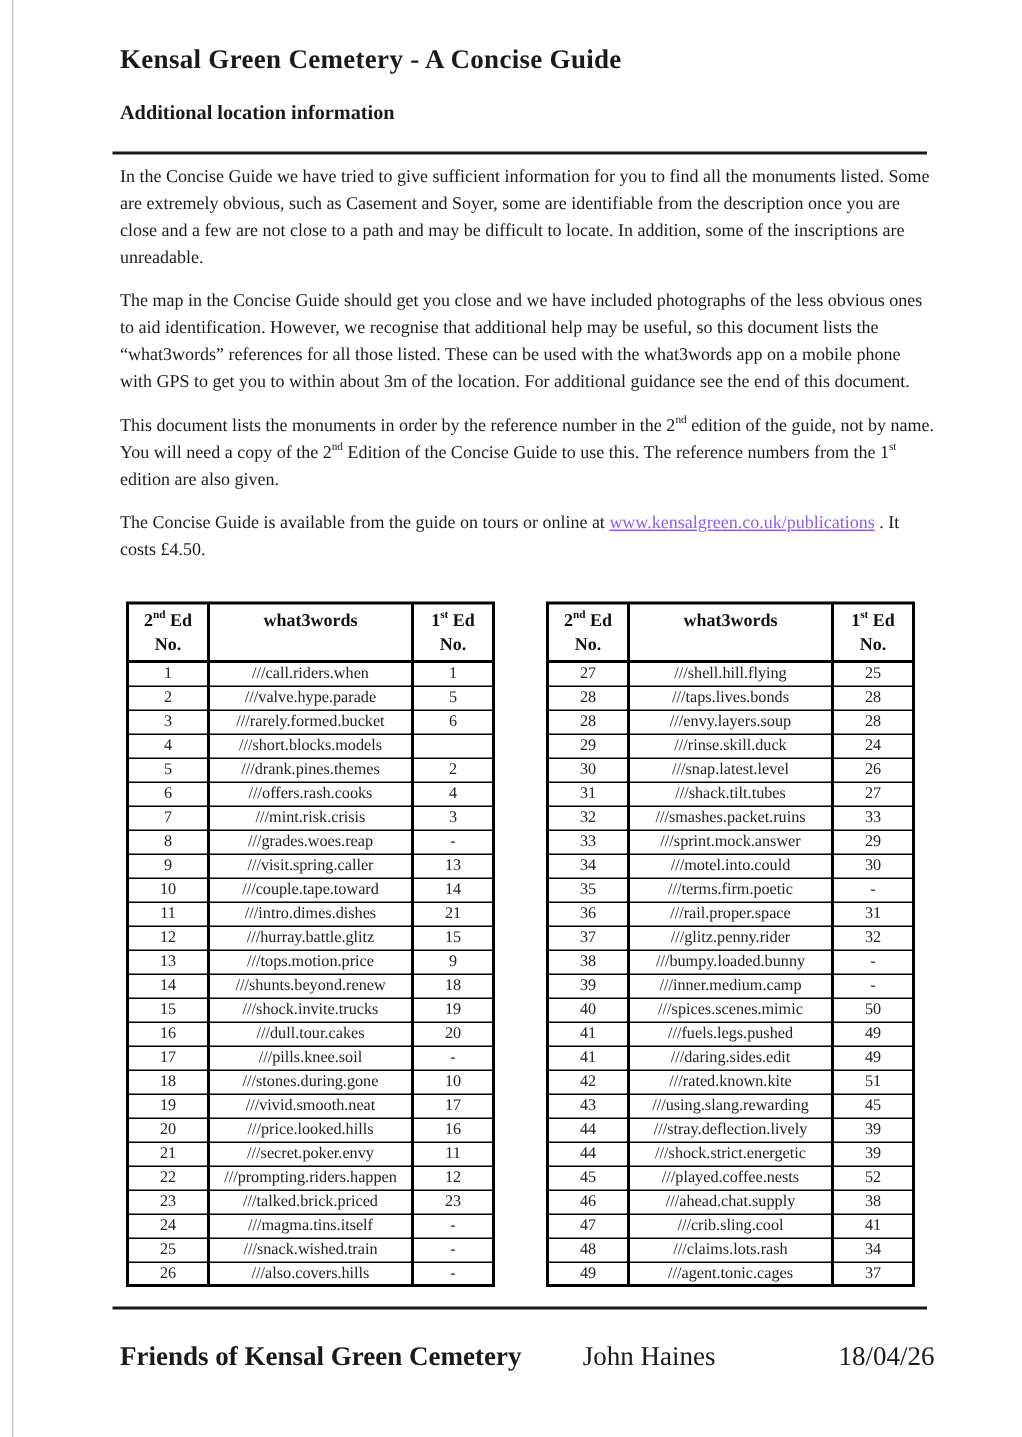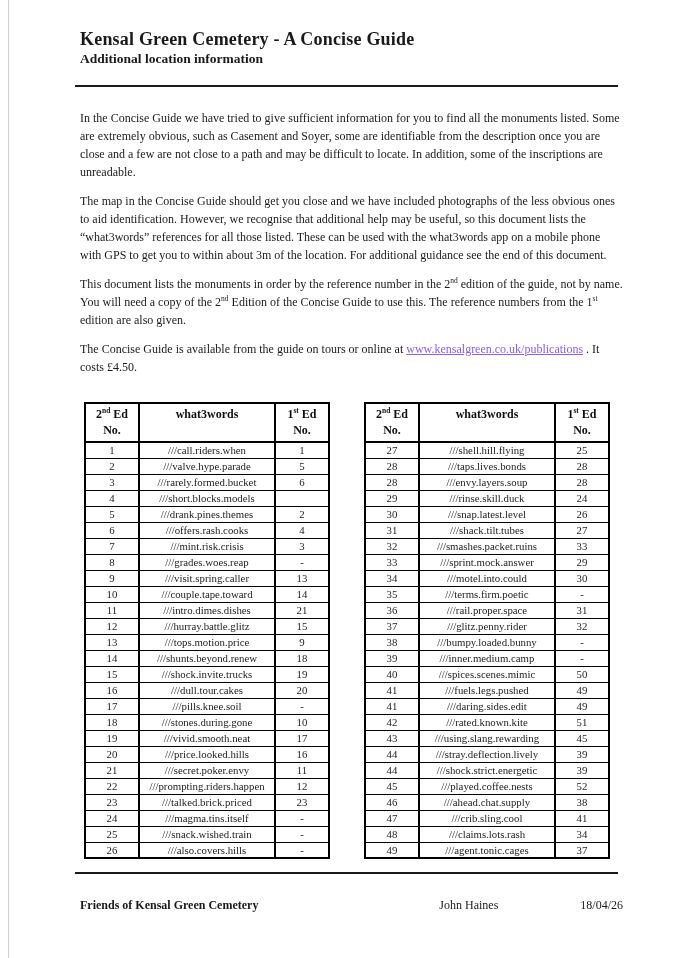--- a/index.html
+++ b/index.html
@@ -16,27 +16,27 @@
     position: absolute; left: 8px; top: 0; bottom: 0;
     width: 1px; background: #cfcfcf;
   }
   .content { padding: 28px 58px 0 80px; font-family: Liberation Serif, serif; }
 
   .doc-title {
     font-size: 18px; font-weight: bold; margin: 0; line-height: 22px;
     letter-spacing: 0.2px;
   }
   .doc-subtitle {
-    font-size: 13.5px; font-weight: bold; margin: 1px 0 0 0; line-height: 16px;
+    font-size: 13.5px; font-weight: bold; margin: 17px 0 0 0; line-height: 16px;
   }
   .rule {
     border: none; border-top: 2px solid #1a1a1a;
     width: 543px; margin: 18px 0 0 -5px;
   }
-  .body-text { margin-top: 22px; }
+  .body-text { margin-top: 5px; }
   .body-text p {
     font-size: 12px; line-height: 18px; margin: 0 0 11px 0;
   }
   sup { font-size: 7.5px; line-height: 0; }
   a.doc-link { color: #8b5cf6; text-decoration: underline; cursor: pointer; }
 
   .tables-row { display: flex; gap: 34px; margin: 26px 0 0 4px; }
   table.w3w {
     border-collapse: collapse; width: 244px; table-layout: fixed; padding-left: 28px;
   }
@@ -54,21 +54,21 @@
     font-size: 10.8px; line-height: 14px; height: 16px;
     text-align: center; padding: 0 2px; color: #222;
     white-space: nowrap; overflow: hidden;
   }
   .rule-footer {
     border: none; border-top: 2px solid #1a1a1a;
     width: 543px; margin: 13px 0 0 -5px;
   }
   .footer-row {
     display: flex; align-items: baseline; margin-top: 24px;
-    font-size: 12px; line-height: 15px;
+    font-size: 18px; line-height: 15px;
   }
   .footer-org { font-weight: bold; flex: 1; }
   .footer-date { margin-left: 82px; }
 </style>
 </head>
 <body>
 
 <div class="page-edge-line"></div>
 
 <div class="content">

